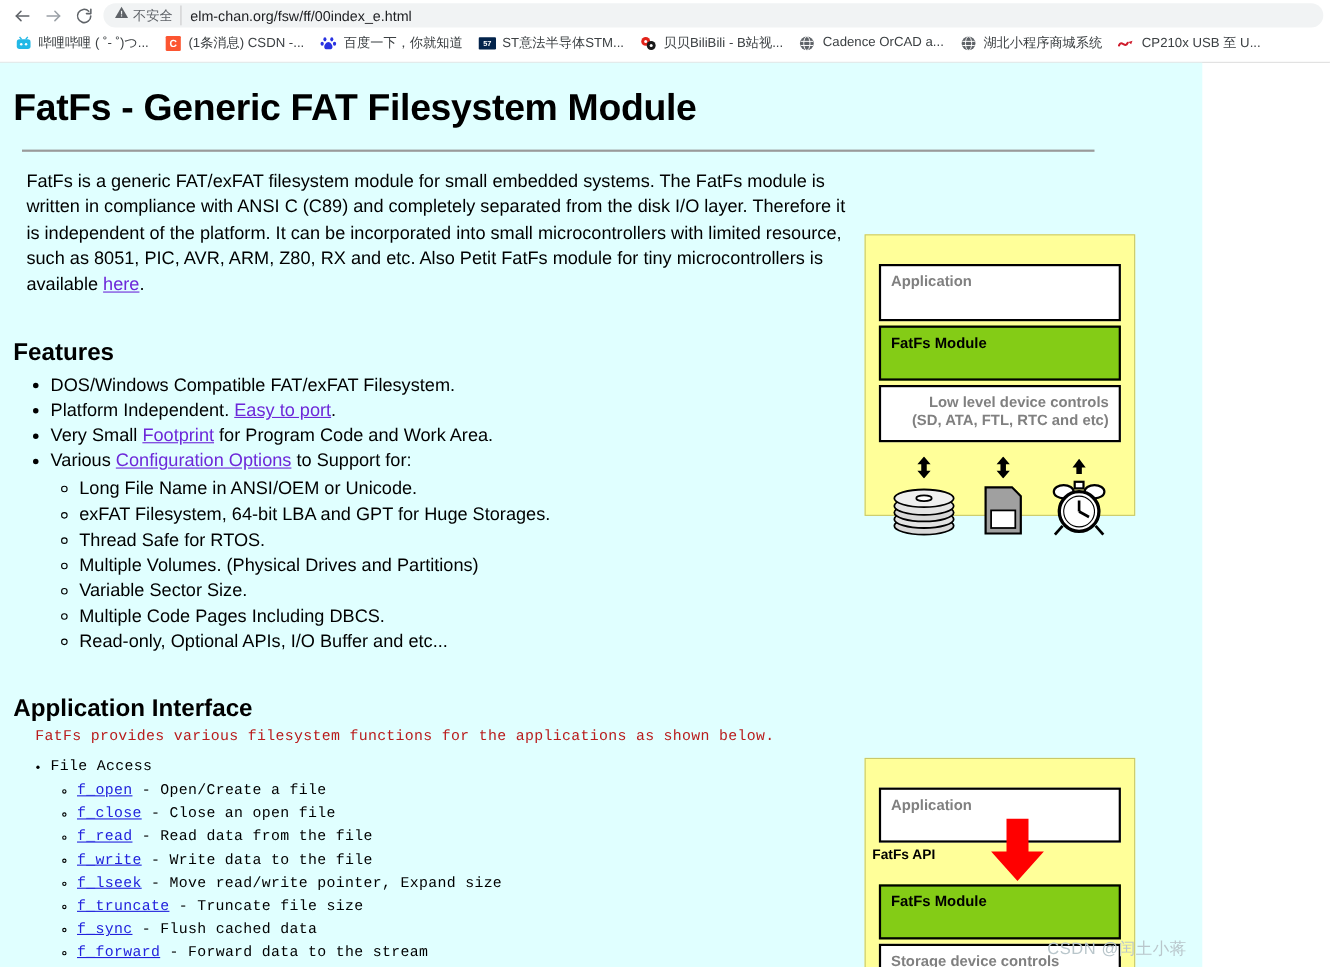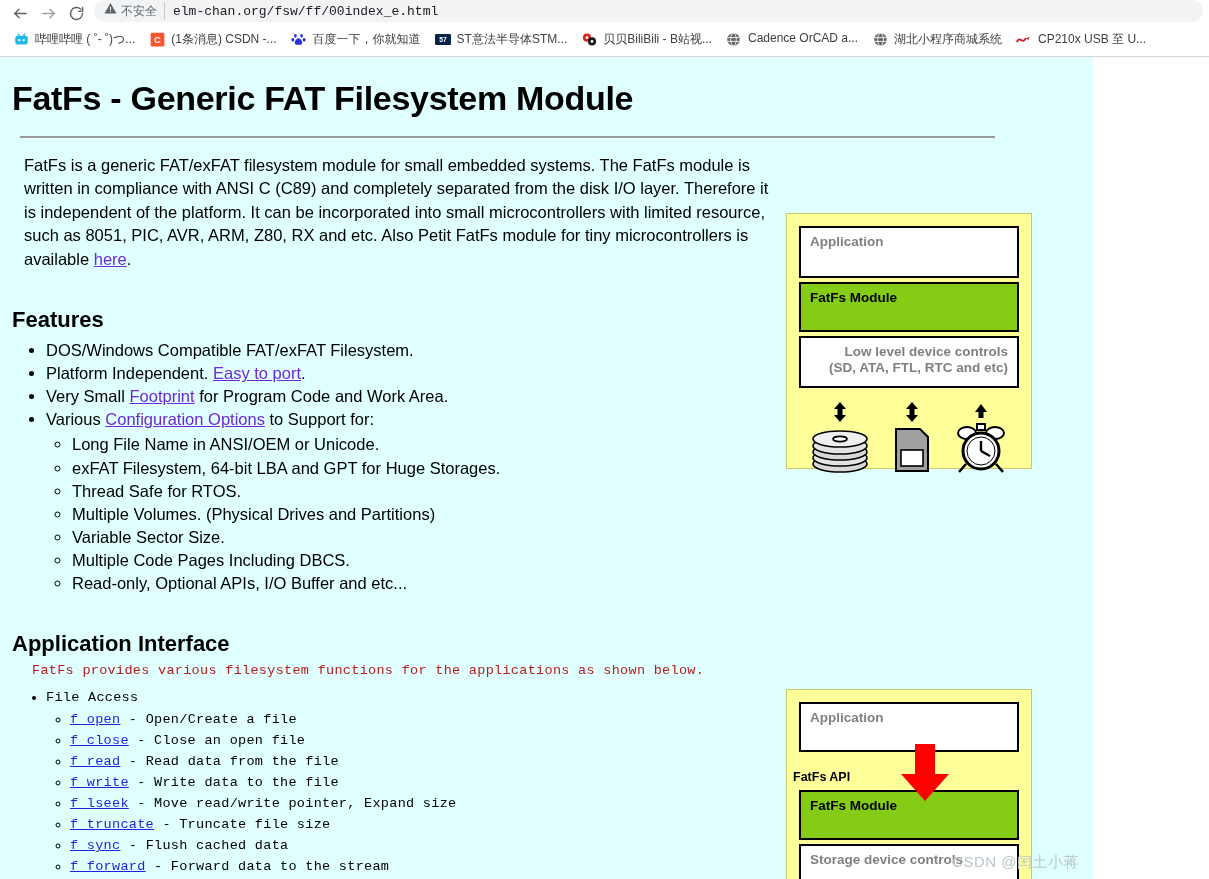--- a/index.html
+++ b/index.html
@@ -13,23 +13,23 @@
 
   
   #browser-chrome {
     width: 1209px;
     background: #ffffff;
     border-bottom: 1px solid #d6d6d6;
   }
   #toolbar {
     height: 28px;
     display: flex;
+    align-items: center;
     padding: 0 6px;
     background: #ffffff;
-    font-family: Liberation Mono, monospace;
   }
   .nav-btn {
     width: 28px; height: 26px;
     display: flex; align-items: center; justify-content: center;
     flex: 0 0 auto;
   }
   .nav-btn svg { display: block; }
   #omnibox {
     flex: 1 1 auto;
     height: 22px;
@@ -181,20 +181,21 @@
   #diagram-stack-2 { left: 786px; top: 632px; width: 246px; height: 222px; }
 
   .dbox {
     border: 2px solid #000;
     background: #ffffff;
     padding: 6px 9px;
     font-size: 13.5px;
     font-weight: bold;
     color: #808080;
     line-height: 1.22;
+    margin-top: 14px;
   }
   .dbox.cyan { background: #84cc16; color: #000; }
   #d1-app { height: 52px; }
   #d1-mod { height: 50px; margin-top: 4px; }
   #d1-low { height: 52px; margin-top: 4px; text-align: right; }
 
   #d2-app { height: 50px; }
   #d2-mod { height: 50px; margin-top: 38px; }
   #d2-store { height: 50px; margin-top: 4px; }
 

